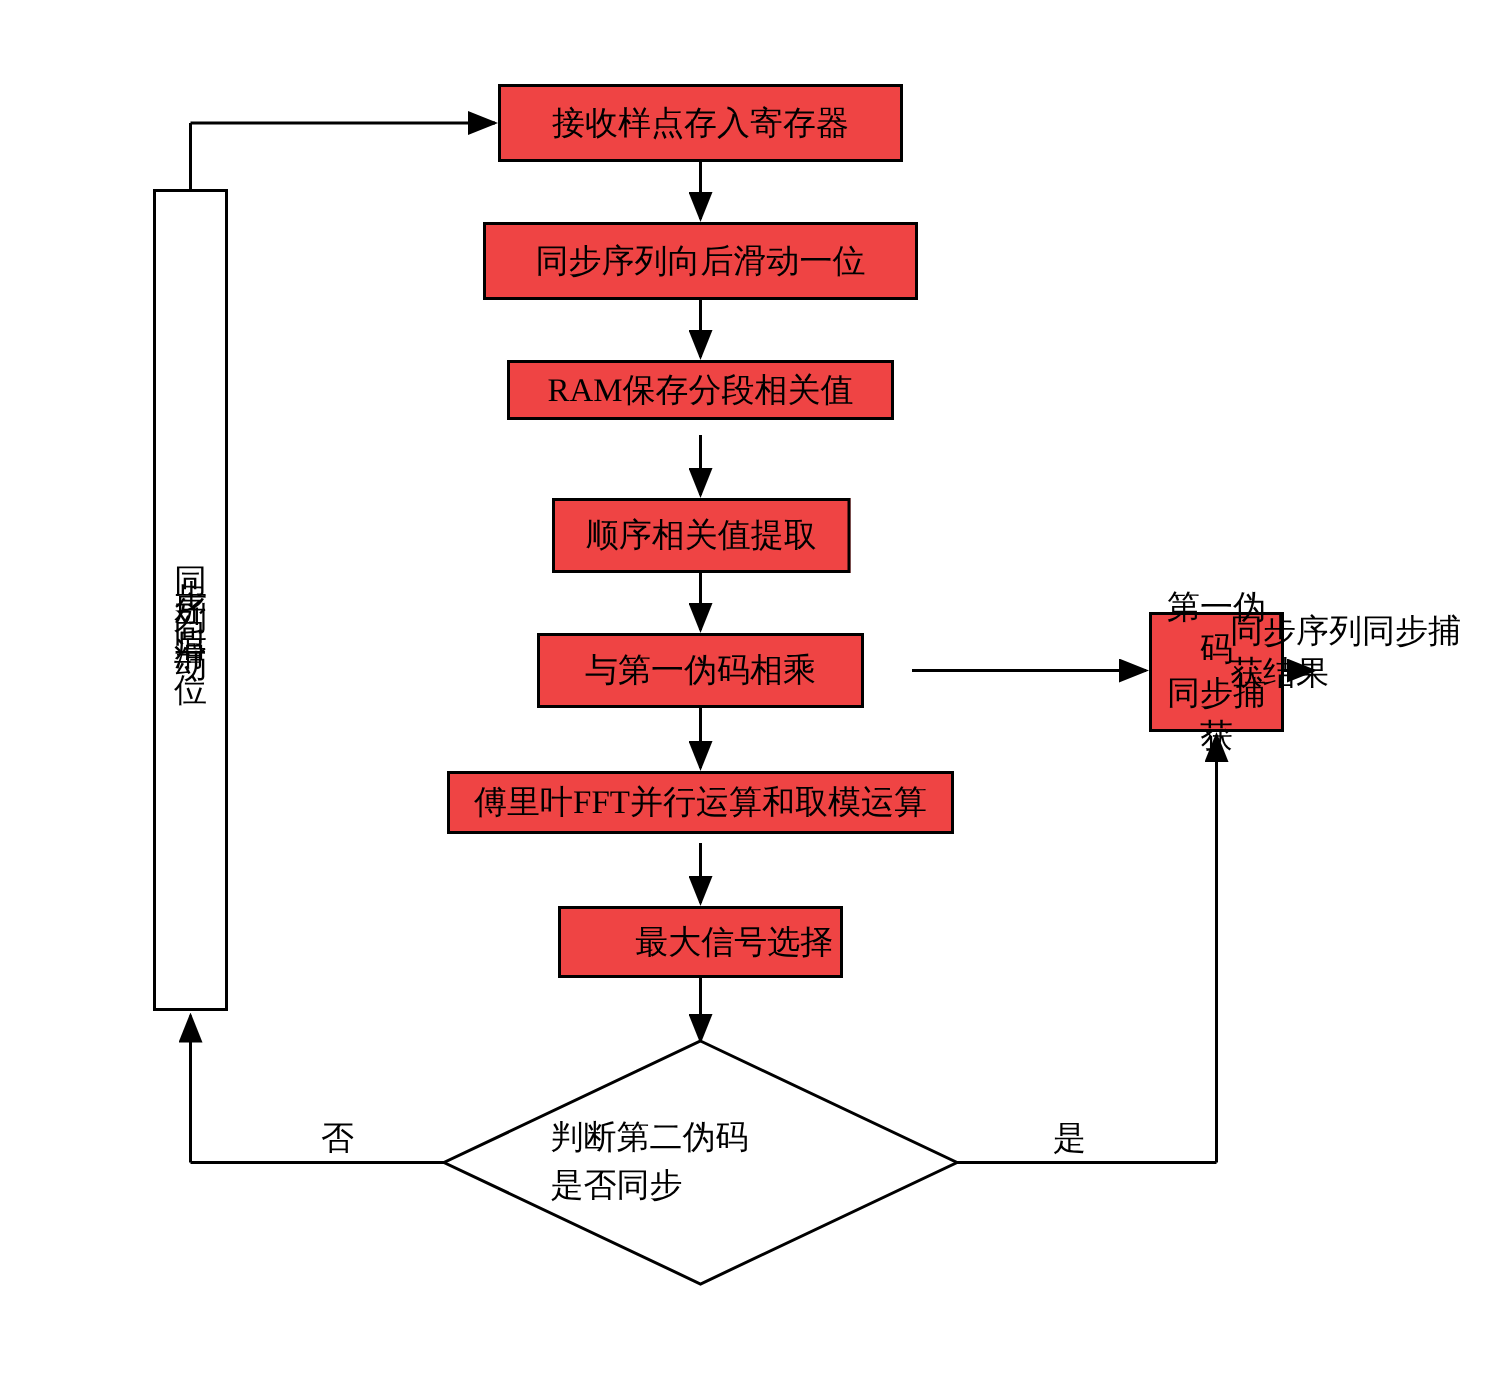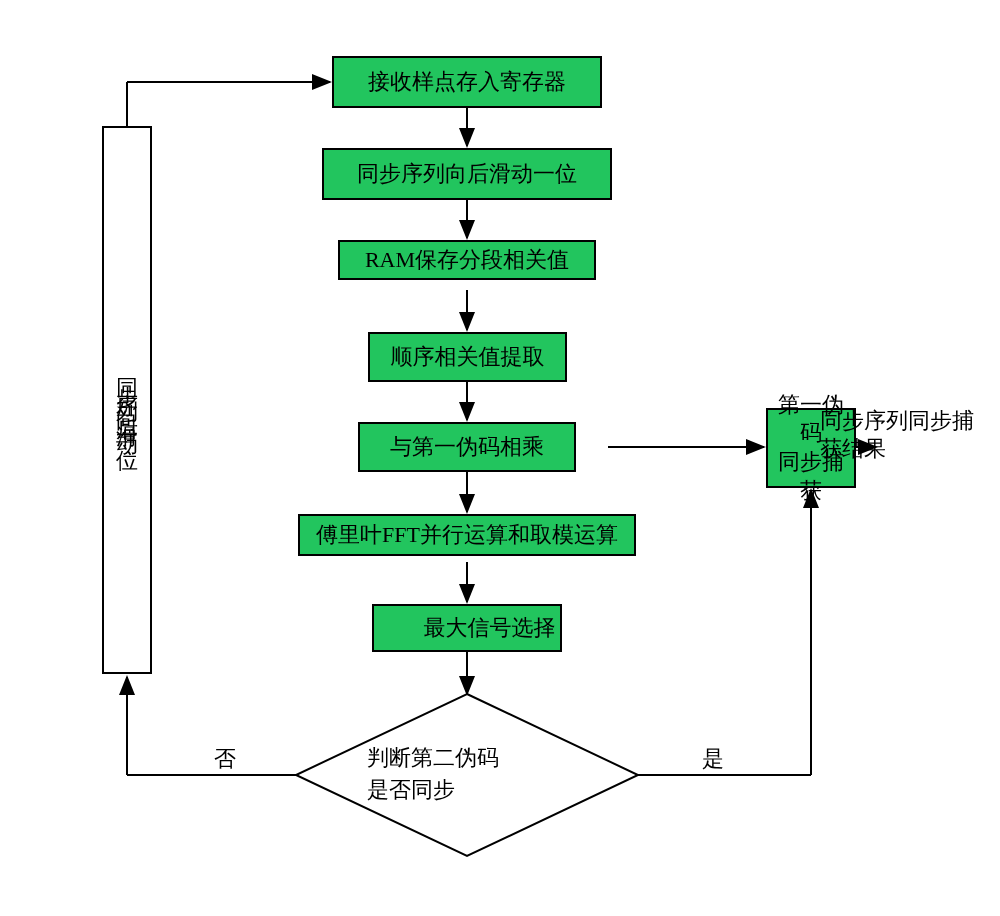--- a/index.html
+++ b/index.html
@@ -7,21 +7,21 @@
       padding: 0;
       font-family: "SimSun", "Microsoft YaHei", serif;
       background: #fff;
       width: 1000px;
       height: 916px;
       position: relative;
     }
     .box {
       position: absolute;
       border: 2px solid #000;
-      background: #22c55e;
+      background: #ef4444;
       display: flex;
       align-items: center;
       justify-content: center;
       text-align: center;
       font-size: 22px;
       box-sizing: border-box;
     }
     .vertical-box {
       position: absolute;
       border: 2px solid #000;

